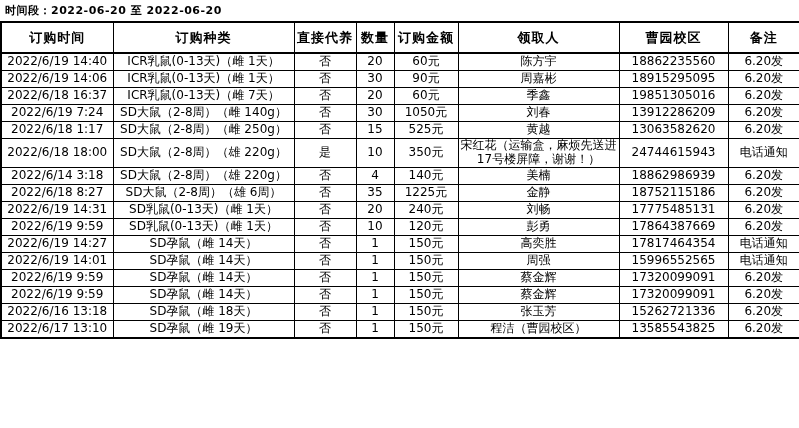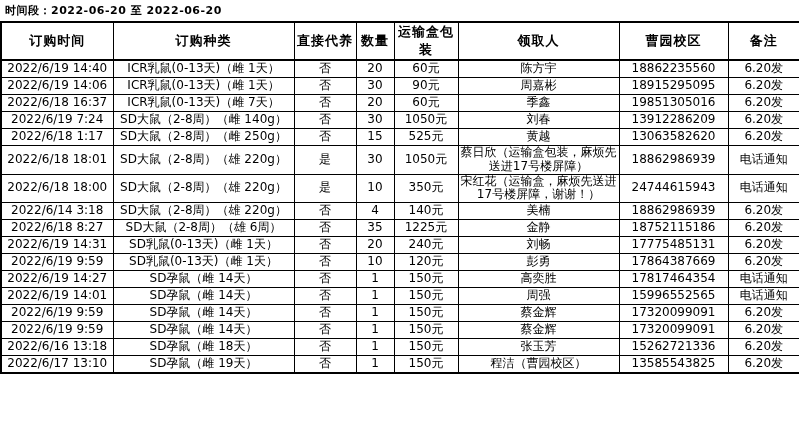--- a/index.html
+++ b/index.html
@@ -76,21 +76,21 @@
         <col class="c-recip">
         <col class="c-phone">
         <col class="c-note">
     </colgroup>
     <thead>
       <tr>
           <th>订购时间</th>
           <th>订购种类</th>
           <th>直接代养</th>
           <th>数量</th>
-          <th>运输盒包装</th>
+          <th>订购金额</th>
           <th>领取人</th>
           <th>曹园校区</th>
           <th>备注</th>
         </tr>
     </thead>
     <tbody>
         <tr>
           <td>2022/6/19 14:40</td>
           <td>ICR乳鼠(0-13天)（雌 1天）</td>
           <td>否</td>
@@ -132,30 +132,20 @@
         </tr>
         <tr>
           <td>2022/6/18 1:17</td>
           <td>SD大鼠（2-8周）（雌 250g）</td>
           <td>否</td>
           <td>15</td>
           <td>525元</td>
           <td>黄越</td>
           <td>13063582620</td>
           <td>6.20发</td>
-        </tr>
-        <tr>
-          <td>2022/6/18 18:01</td>
-          <td>SD大鼠（2-8周）（雄 220g）</td>
-          <td>是</td>
-          <td>30</td>
-          <td>1050元</td>
-          <td>蔡日欣（运输盒包装，麻烦先送进17号楼屏障）</td>
-          <td>18862986939</td>
-          <td>电话通知</td>
         </tr>
         <tr>
           <td>2022/6/18 18:00</td>
           <td>SD大鼠（2-8周）（雄 220g）</td>
           <td>是</td>
           <td>10</td>
           <td>350元</td>
           <td>宋红花（运输盒，麻烦先送进17号楼屏障，谢谢！）</td>
           <td>24744615943</td>
           <td>电话通知</td>

